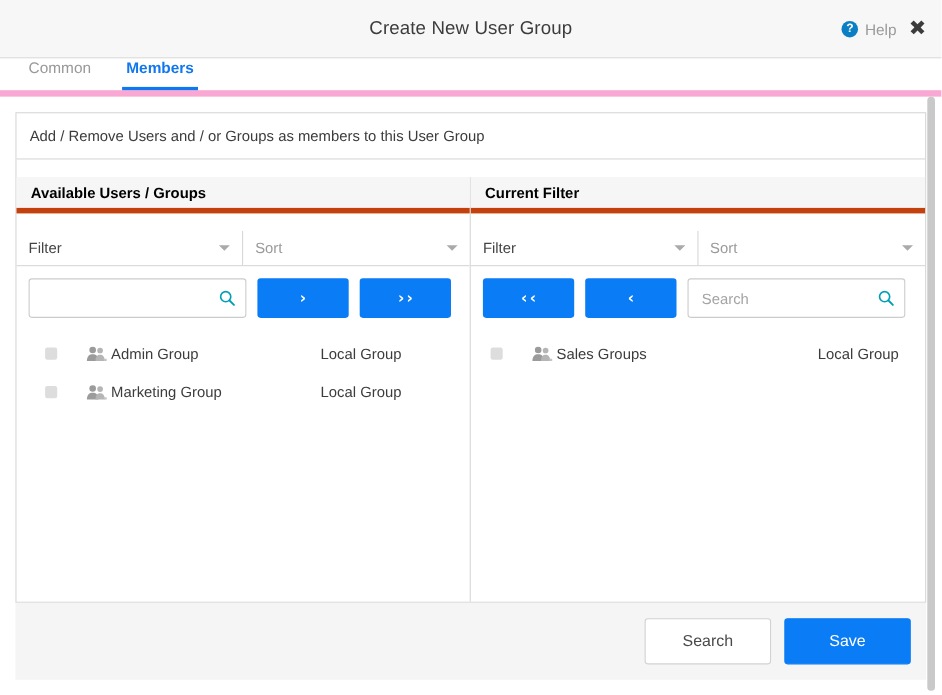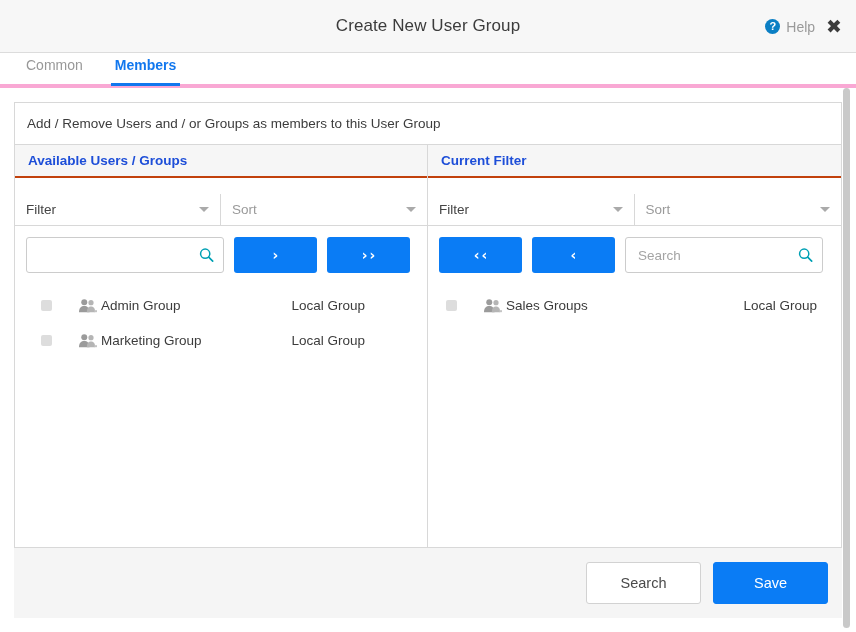--- a/index.html
+++ b/index.html
@@ -71,23 +71,23 @@
     line-height: 1;
     cursor: pointer;
     margin-left: 4px;
     font-family: "DejaVu Sans", sans-serif;
   }
 
   
   .tabbar {
     height: 35px;
     display: flex;
-    align-items: center;
+    align-items: flex-end;
     padding-left: 22px;
-    border-bottom: 4px solid #f9a8d4;
+    border-bottom: 6px solid #f9a8d4;
     background: #ffffff;
   }
   .tab {
     font-size: 14px;
     color: #989898;
     padding: 6px 4px 0 4px;
     margin-right: 24px;
     cursor: pointer;
     position: relative;
     height: 35px;
@@ -109,20 +109,21 @@
     background: #ffffff;
     padding: 14px 14px 0 14px;
   }
 
   .card {
     border: 1px solid #d8d8d8;
     background: #ffffff;
     height: 446px;
     display: flex;
     flex-direction: column;
+    gap: 16px;
   }
 
   .instruction {
     height: 42px;
     display: flex;
     align-items: center;
     padding-left: 12px;
     font-size: 13.5px;
     color: #3c3c3c;
     border-bottom: 1px solid #d8d8d8;
@@ -137,26 +138,26 @@
     flex: 1 1 50%;
     display: flex;
     flex-direction: column;
     min-width: 0;
   }
   .panel.left { border-right: 1px solid #d8d8d8; }
 
   .panel-header {
     height: 33px;
     background: #f6f6f6;
-    border-bottom: 2px solid #c2410c;
+    border-bottom: 5px solid #c2410c;
     display: flex;
     align-items: center;
     padding-left: 13px;
     font-size: 13.5px;
-    color: #1d4ed8;
+    color: #000000;
     font-weight: bold;
   }
 
   
   .fs-row {
     display: flex;
     height: 32px;
     border-bottom: 1px solid #d8d8d8;
     margin-top: 16px;
   }

